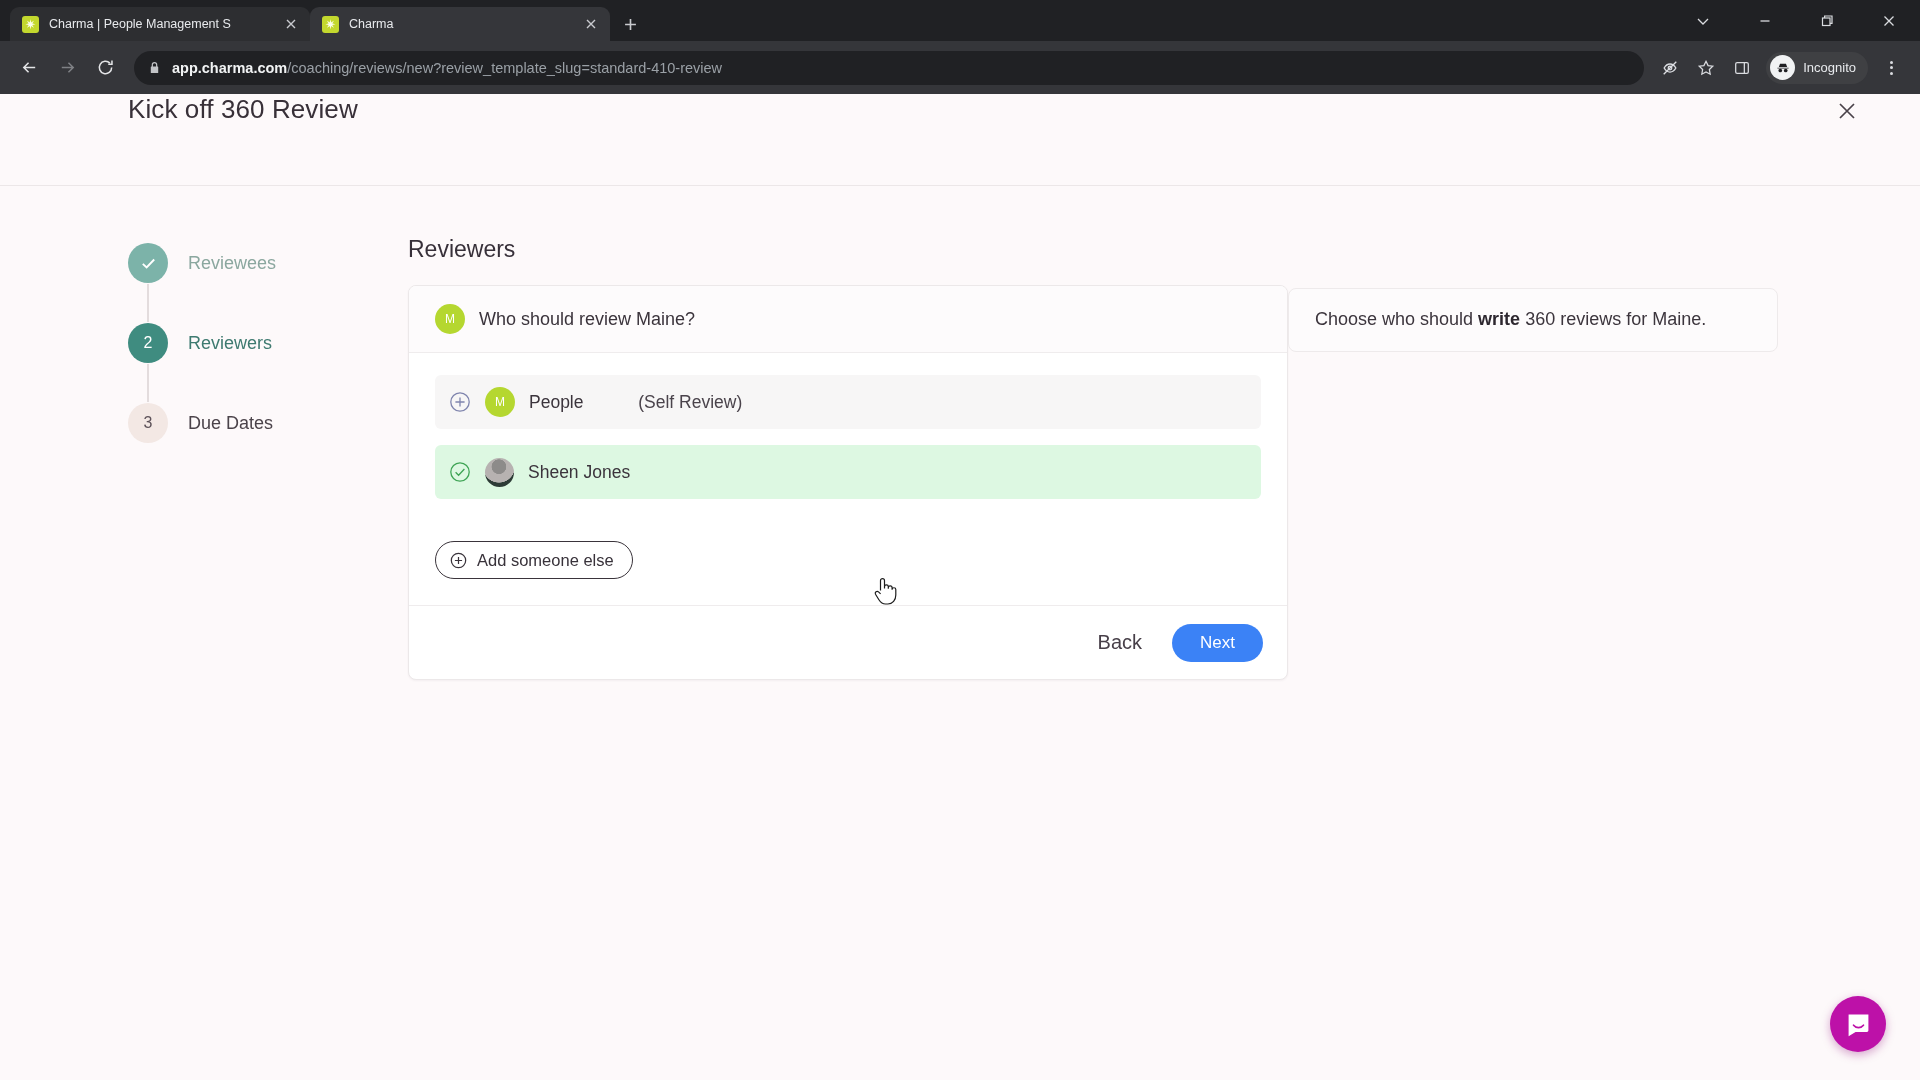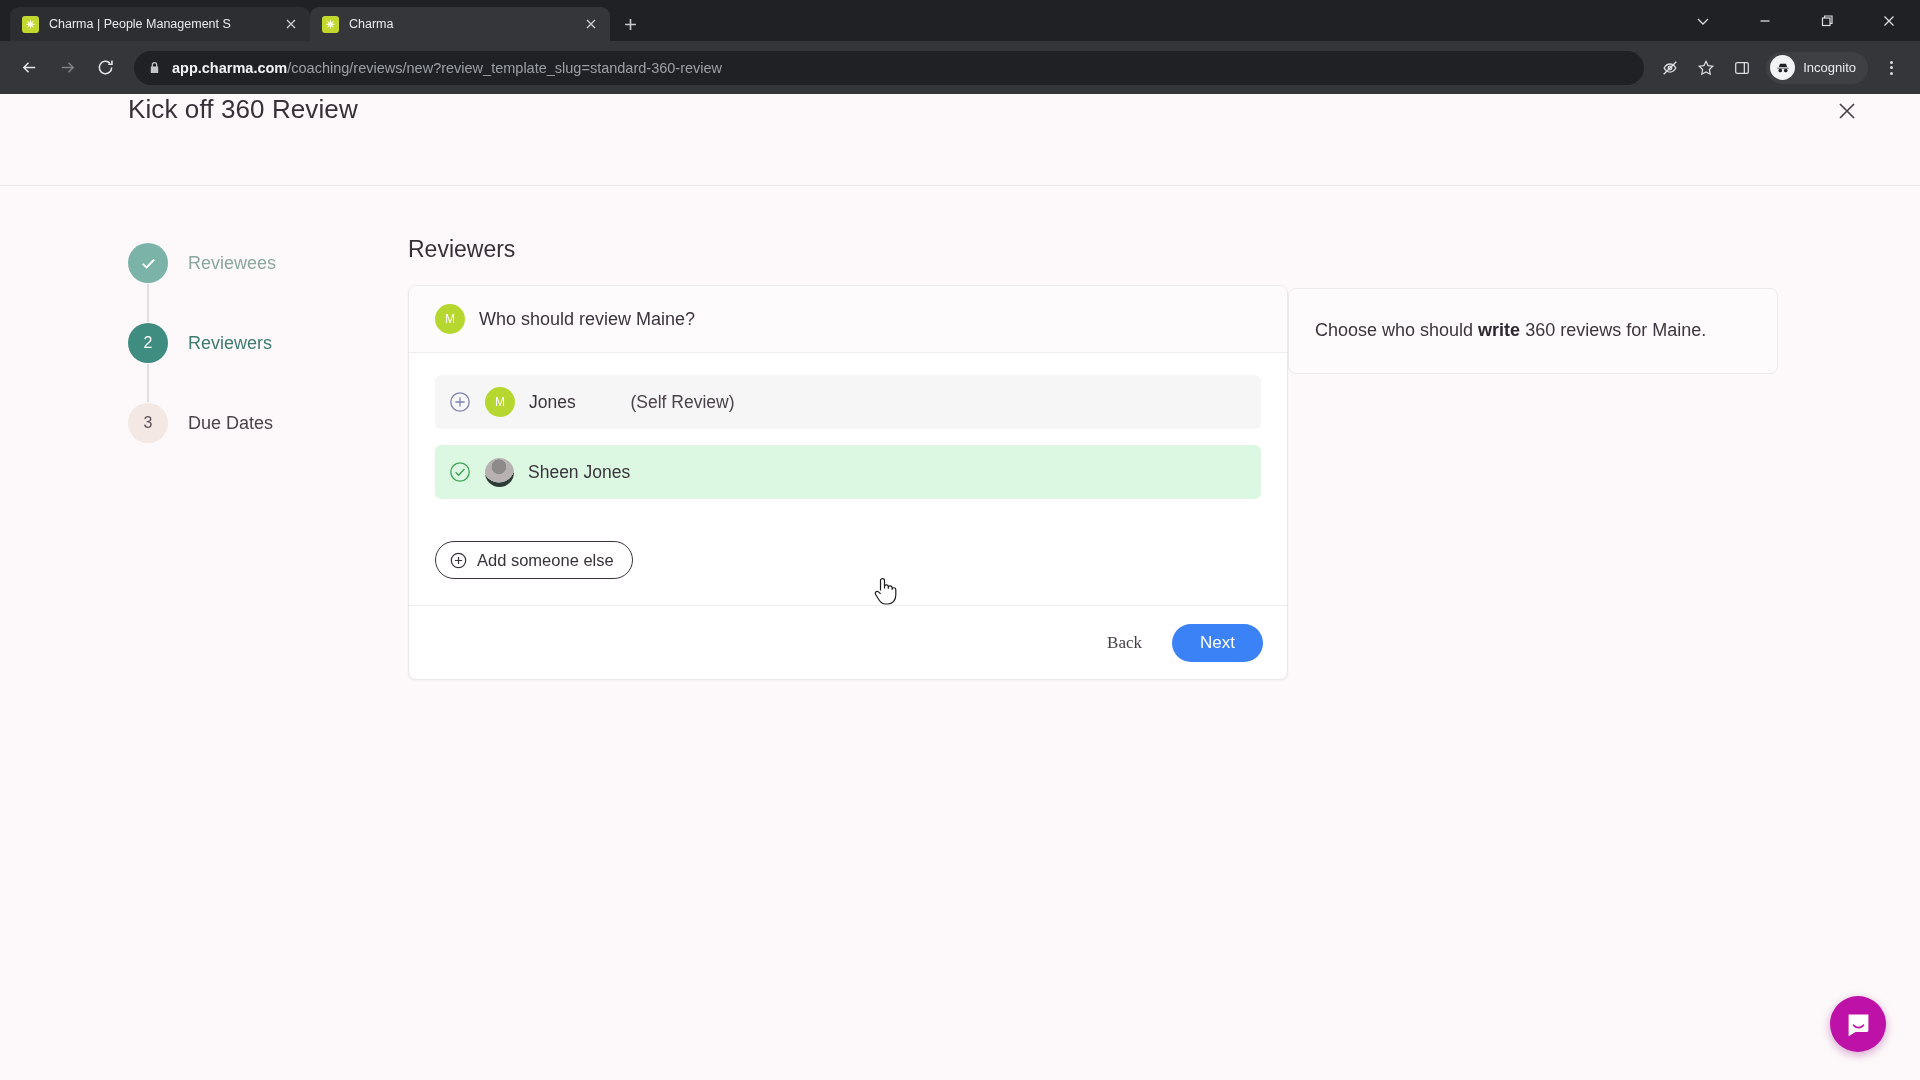--- a/index.html
+++ b/index.html
@@ -269,39 +269,39 @@
 
   .card-footer {
     border-top: 1px solid #efeced;
     height: 74px;
     display: flex; align-items: center; justify-content: flex-end;
     gap: 12px;
     padding: 0 24px;
   }
   .btn-back {
     background: transparent; border: 0;
-    font-size: 17px; color: #473f48;
+    font-size: 20px; color: #473f48;
     padding: 10px 18px;
-    font-family: Liberation Serif, serif;
+    font-family: Liberation Sans, sans-serif;
   }
   .btn-next {
     background: #3b82f6; color: #ffffff;
     border: 0; border-radius: 19px;
     height: 38px; padding: 0 28px;
     font-size: 17px;
     font-family: "Liberation Sans", sans-serif;
   }
 
   
   .help-col { flex: 0 0 auto; width: 490px; padding-top: 52px; }
   .help-card {
     background: #fdfbfc;
     border: 1px solid #eeeaeb;
     border-radius: 8px;
-    padding: 28px 26px;
+    padding: 17px 26px;
     width: 490px;
   }
   .help-text { font-size: 18px; line-height: 1.55; color: #3c353d; }
   .help-text b { font-weight: 700; color: #2d272f; }
 
   
   .cursor {
     position: absolute;
     left: 872px; top: 482px;
     width: 26px; height: 30px;
@@ -395,21 +395,21 @@
           <path d="M16.8 2.6v3.9h-3.9"></path>
       </svg>
     </div>
 
     <div class="omnibox">
       <span class="lock-icon">
         <svg viewBox="0 0 14 14" fill="currentColor">
           <path d="M7 1a3 3 0 0 0-3 3v2H3.4A.4.4 0 0 0 3 6.4v6.2c0 .22.18.4.4.4h7.2a.4.4 0 0 0 .4-.4V6.4a.4.4 0 0 0-.4-.4H10V4a3 3 0 0 0-3-3zm0 1.3A1.7 1.7 0 0 1 8.7 4v2H5.3V4A1.7 1.7 0 0 1 7 2.3z"></path>
         </svg>
       </span>
-      <span class="url"><b>app.charma.com</b><span>/coaching/reviews/new?review_template_slug=standard-360-review</span></span>
+      <span class="url"><b>app.charma.com</b><span>/coaching/reviews/new?review_template_slug=standard-410-review</span></span>
     </div>
 
     <div class="tool-icon">
       <svg viewBox="0 0 20 20" fill="none" stroke="currentColor" stroke-width="1.5">
         <path d="M3.5 10S6 5.5 10 5.5s6.5 4.5 6.5 4.5-2.5 4.5-6.5 4.5S3.5 10 3.5 10z"></path>
         <circle cx="10" cy="10" r="2"></circle>
           <path d="M3 17L17 3"></path>
       </svg>
     </div>
     <div class="tool-icon">
@@ -492,21 +492,21 @@
           <div class="card-body">
 
             <div class="reviewer-row unselected">
               <span class="pick-icon plus">
                 <svg viewBox="0 0 22 22" fill="none" stroke="currentColor" stroke-width="1.3">
                   <circle cx="11" cy="11" r="9.2"></circle>
                     <path d="M11 6.4v9.2M6.4 11h9.2"></path>
                 </svg>
               </span>
               <span class="avatar-initial">M</span>
-              <span class="reviewer-name"><span>Jones</span>&nbsp; <span class="sub">(Self Review)</span></span>
+              <span class="reviewer-name"><span>People</span>&nbsp; <span class="sub">(Self Review)</span></span>
             </div>
 
             <div class="reviewer-row selected">
               <span class="pick-icon check">
                 <svg viewBox="0 0 22 22" fill="none" stroke="currentColor" stroke-width="1.3">
                   <circle cx="11" cy="11" r="9.2"></circle>
                     <path d="M6.6 11.2l3 3 5.8-6.2"></path>
                 </svg>
               </span>
               <span class="reviewer-avatar-photo"></span>

